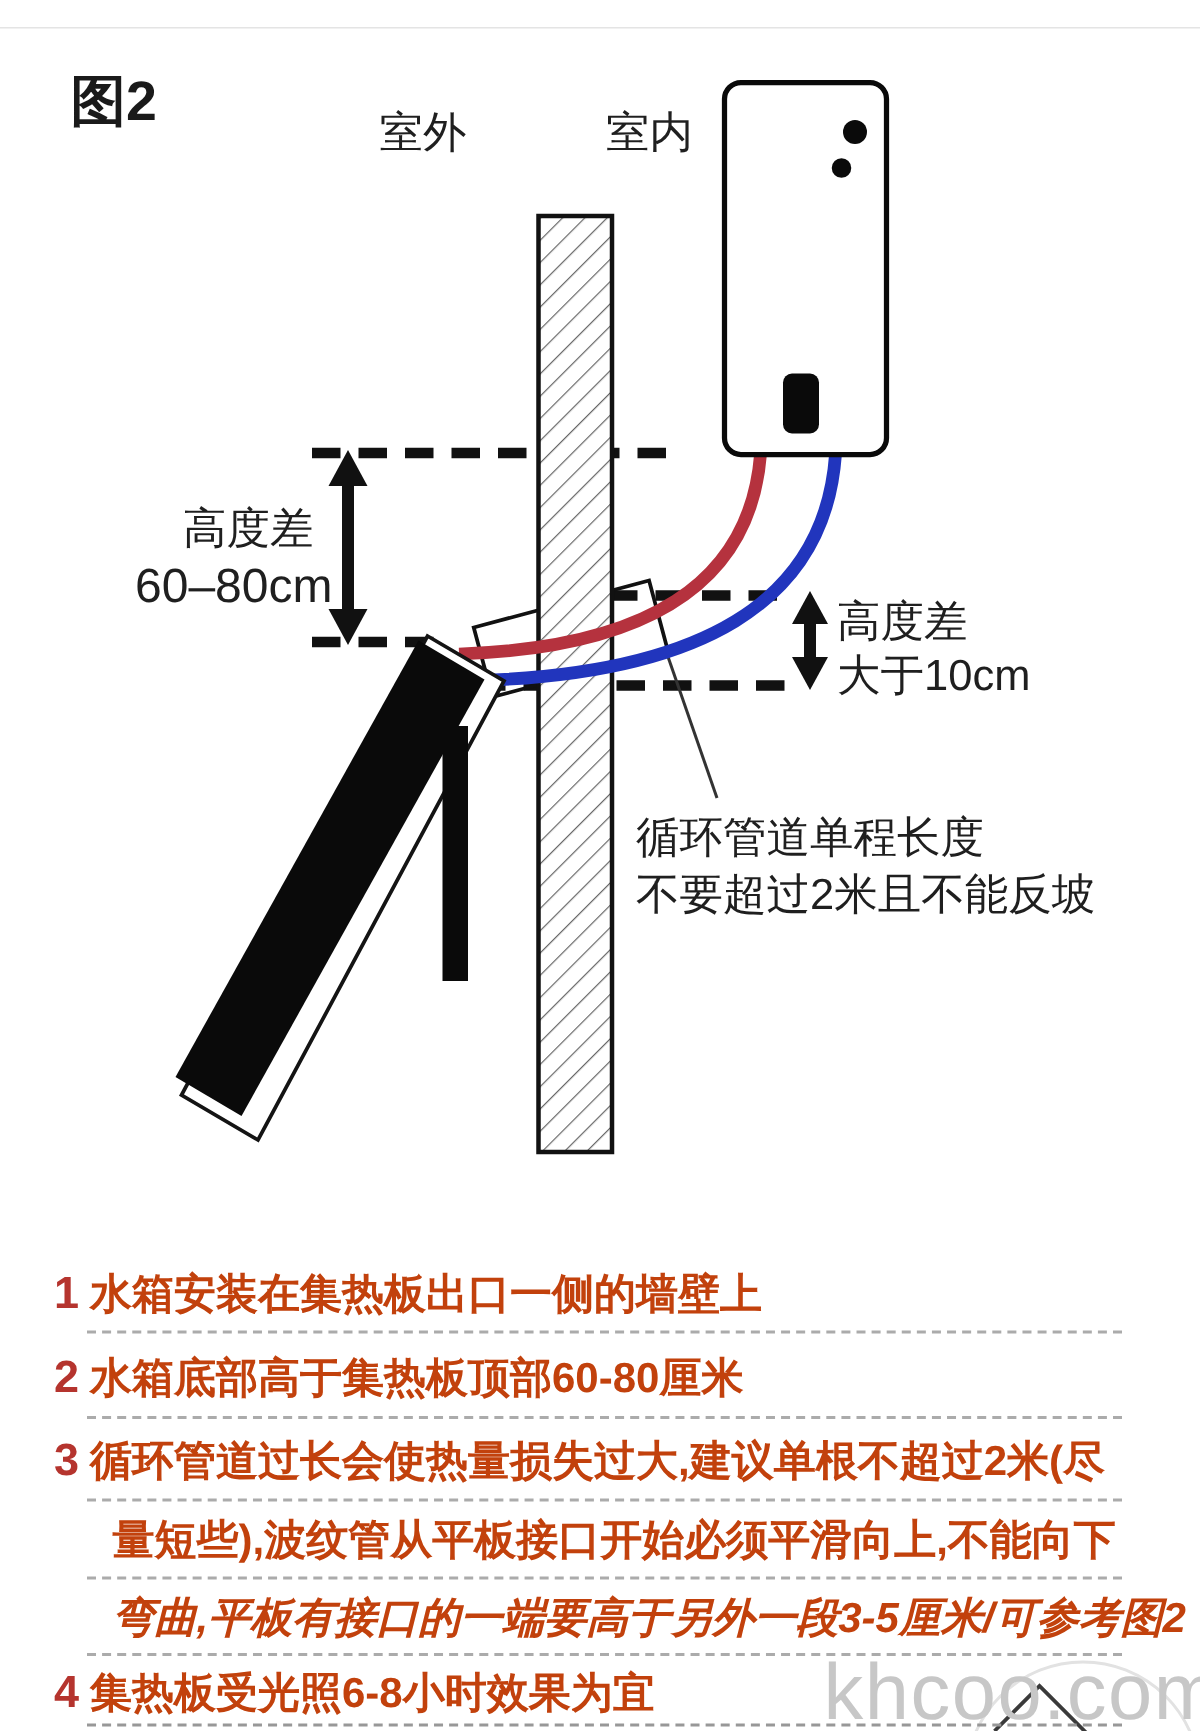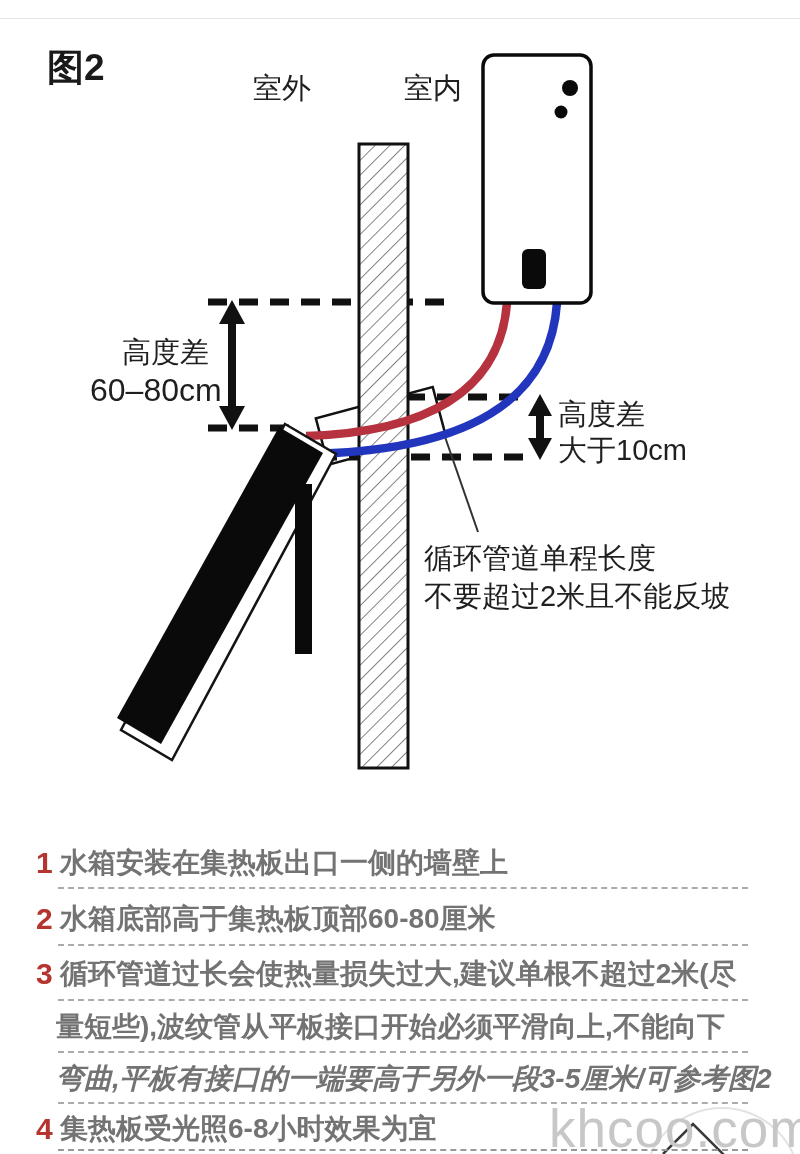--- a/index.html
+++ b/index.html
@@ -3,27 +3,27 @@
 <meta charset="utf-8">
 <style>
   html,body{margin:0;padding:0;}
   body{
     width:800px;height:1154px;position:relative;background:#ffffff;
     font-family:"Liberation Sans", sans-serif;overflow:hidden;
   }
   .topline{position:absolute;left:0;top:18px;width:800px;height:1px;background:#e4e4e4;}
   #diagram-svg{position:absolute;left:0;top:0;z-index:1;}
   .note-row{position:absolute;left:36px;display:flex;align-items:flex-start;z-index:2;}
-  .note-row.cont{left:56px;}
+  .note-row.cont{left:75px;}
   .note-num{
     color:#b5342e;font-weight:700;font-size:30px;line-height:36px;
     width:24px;flex:0 0 24px;
   }
   .note-text{
-    color:#737373;font-weight:600;font-size:28px;line-height:36px;
+    color:#c2410c;font-weight:600;font-size:28px;line-height:36px;
     letter-spacing:0px;white-space:nowrap;
   }
   .sep{position:absolute;left:58px;width:690px;height:0;border-top:2px dashed #ababab;z-index:2;}
   .sep.dark{border-top-color:#989898;}
   .watermark-text{
     position:absolute;left:549px;top:1098px;z-index:3;
     color:#c7c7c7;font-size:53px;letter-spacing:1px;font-weight:400;
   }
 </style>
 </head>

